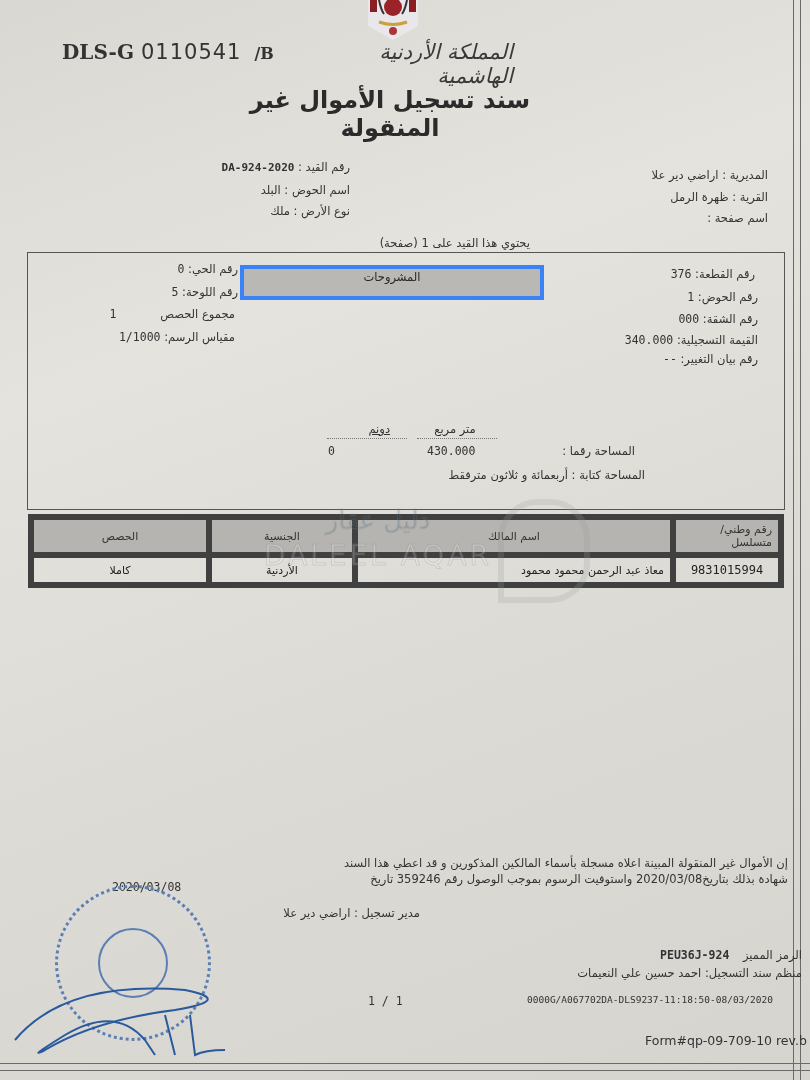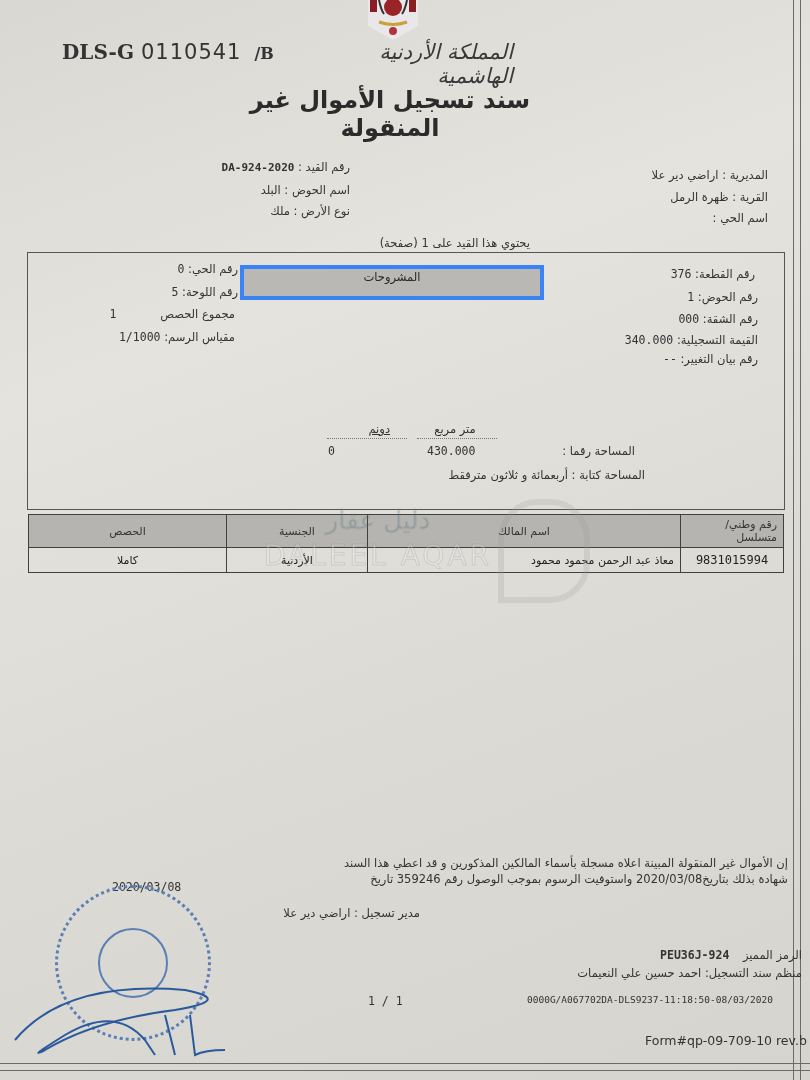--- a/index.html
+++ b/index.html
@@ -22,21 +22,21 @@
   .title { left: 200px; top: 86px; width: 380px; text-align: center; font-size: 24px; font-weight: bold; color: #2b2b2b; }
 
   .small { font-size: 11.5px; color: #333; }
   .field { white-space: nowrap; }
 
   .box { position: absolute; left: 27px; top: 252px; width: 756px; height: 256px; border: 1px solid #555; }
   .gray-bar { position: absolute; left: 240px; top: 265px; width: 296px; height: 27px; background: #b9b8b4; border: 4px solid #3b82f6; text-align: center; line-height: 16px; font-size: 11.5px; }
   .dotted { position: absolute; border-top: 1px dotted #777; }
 
   table.owners { position: absolute; left: 28px; top: 514px; width: 756px; border-collapse: collapse; font-size: 11px; direction: rtl; }
-  table.owners th, table.owners td { border: 1px solid #404040; padding: 3px 6px; height: 18px; }
+  table.owners th, table.owners td { border: 6px solid #404040; padding: 3px 6px; height: 18px; }
   table.owners th { background: #b5b4b0; font-weight: normal; color: #333; }
   table.owners td { color: #222; }
 
   .watermark { position: absolute; left: 228px; top: 505px; width: 380px; height: 85px; pointer-events: none; opacity: 0.22; }
   .wm-ar { position: absolute; left: 0; top: 0; width: 300px; text-align: center; font-size: 26px; color: #0c4a6e; -webkit-text-stroke: 1px #888; letter-spacing: 8px; }
   .wm-en { position: absolute; left: 0; top: 34px; width: 300px; text-align: center; font-size: 28px; color: #fff; -webkit-text-stroke: 1px #888; letter-spacing: 3px; }
   .wm-logo { position: absolute; left: 270px; top: -6px; width: 80px; height: 92px; border: 6px solid #999; border-radius: 40px 40px 40px 0; }
 
   .stamp { position: absolute; left: 55px; top: 885px; width: 150px; height: 150px; border-radius: 50%; border: 3px dotted #5b7fb5; }
   .stamp-inner { position: absolute; left: 40px; top: 40px; width: 66px; height: 66px; border-radius: 50%; border: 2px solid #5b7fb5; }
@@ -84,21 +84,21 @@
 
 <div class="abs ar small field" style="left:560px;top:168px;width:208px;">
   <span>المديرية :</span>
   <span>اراضي دير علا</span>
 </div>
 <div class="abs ar small field" style="left:560px;top:190px;width:208px;">
   <span>القرية :</span>
   <span>ظهرة الرمل</span>
 </div>
 <div class="abs ar small field" style="left:560px;top:211px;width:208px;">
-  <span>اسم الحي :</span>
+  <span>اسم صفحة :</span>
   <span></span>
 </div>
 
 <div class="abs ar small" style="left:280px;top:236px;width:250px;">يحتوي هذا القيد على  1  (صفحة)</div>
 
 <div class="box"></div>
 <div class="gray-bar">
   <span>المشروحات</span>
 </div>
 

